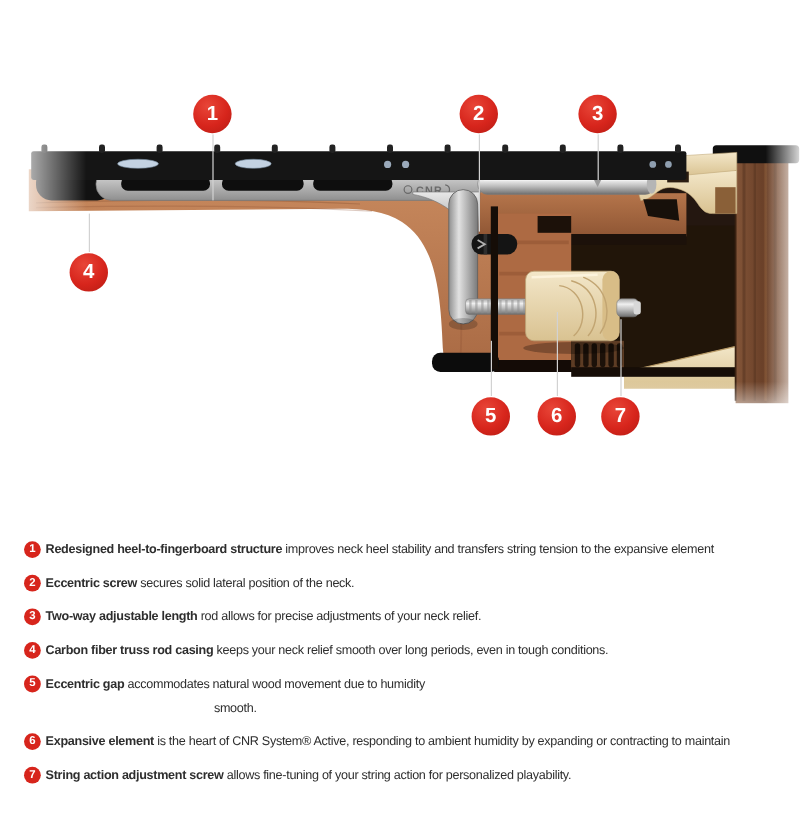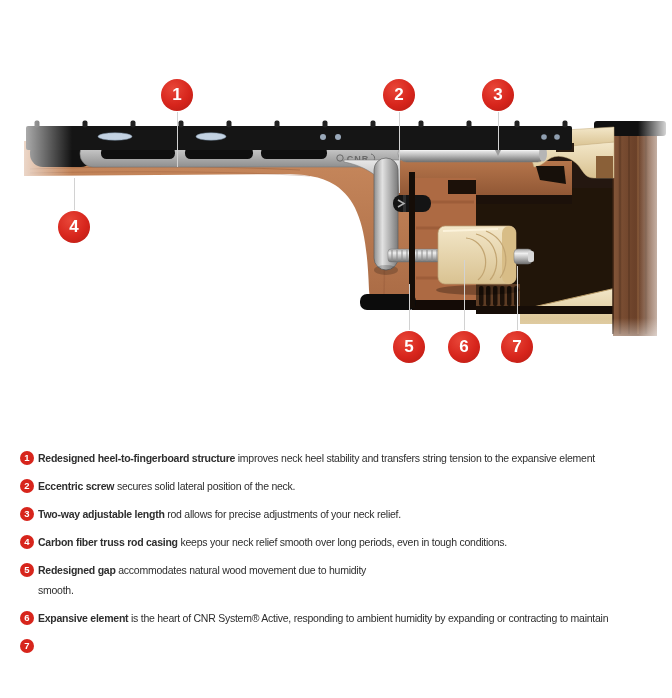--- a/index.html
+++ b/index.html
@@ -15,21 +15,21 @@
     background:radial-gradient(circle at 38% 30%, #e84638 0%, var(--callout-red) 55%, var(--callout-red-dark) 100%);
     color:#fff;font-size:17px;font-weight:700;display:flex;align-items:center;justify-content:center;
   }
   .leader{position:absolute;width:1px;background:var(--leader-gray);}
   .leader-arrow{position:absolute;width:0;height:0;border-left:3.5px solid transparent;border-right:3.5px solid transparent;border-top:6px solid #9c9c9c;}
   .legend{position:absolute;left:0;top:440px;width:672px;padding:8px 0 0 20px;box-sizing:border-box;}
   .legend-row{display:flex;align-items:flex-start;margin-bottom:8px;}
   .lcircle{flex:0 0 14px;width:14px;height:14px;border-radius:50%;background:var(--callout-red);
     color:#fff;font-size:9.5px;font-weight:700;display:flex;align-items:center;justify-content:center;
     margin-top:2.5px;margin-right:4px;}
-  .ltext{margin:0;font-size:10.5px;line-height:20px;color:var(--text);letter-spacing:-0.25px;white-space:nowrap;}
+  .ltext{margin:0;font-size:10.5px;line-height:20px;color:var(--text);letter-spacing:-0.25px;white-space:nowrap;text-align:center;}
   .ltext b{font-weight:700;}
   .seg-block{display:block;}
 </style>
 </head>
 <body>
 
 <div class="page">
   <div class="illustration">
     <svg width="672" height="440" viewBox="0 0 672 440">
       <defs>
@@ -247,23 +247,24 @@
       <div class="legend-row">
         <span class="lcircle">3</span>
         <p class="ltext"><b>Two-way adjustable length</b><span> rod allows for precise adjustments of your neck relief.</span></p>
       </div>
       <div class="legend-row">
         <span class="lcircle">4</span>
         <p class="ltext"><b>Carbon fiber truss rod casing</b><span> keeps your neck relief smooth over long periods, even in tough conditions.</span></p>
       </div>
       <div class="legend-row">
         <span class="lcircle">5</span>
-        <p class="ltext"><b>Redesigned gap</b><span> accommodates natural wood movement due to humidity</span><span class="seg-block">smooth.</span></p>
+        <p class="ltext"><b>Eccentric gap</b><span> accommodates natural wood movement due to humidity</span><span class="seg-block">smooth.</span></p>
       </div>
       <div class="legend-row">
         <span class="lcircle">6</span>
         <p class="ltext"><b>Expansive element</b><span> is the heart of CNR System® Active, responding to ambient humidity by expanding or contracting to maintain</span></p>
       </div>
       <div class="legend-row">
         <span class="lcircle">7</span>
+        <p class="ltext"><b>String action adjustment screw</b><span> allows fine-tuning of your string action for personalized playability.</span></p>
       </div>
     </div>
 </div>
 
 </body></html>

